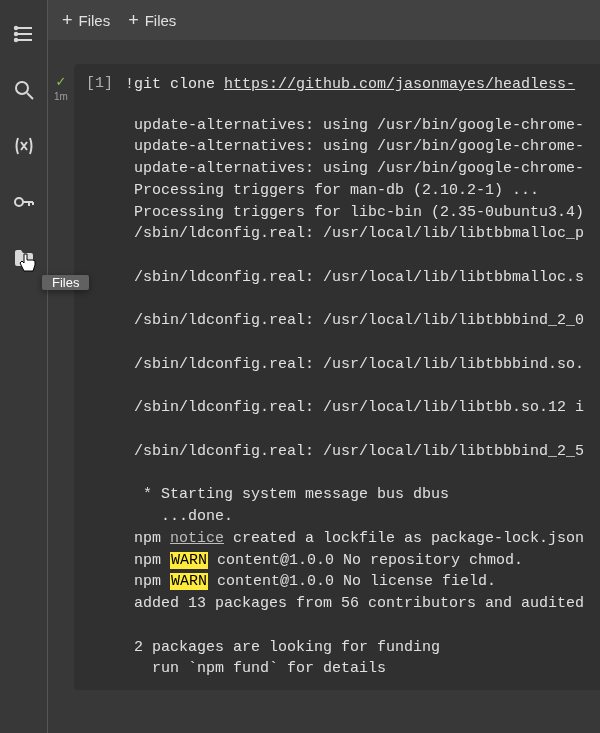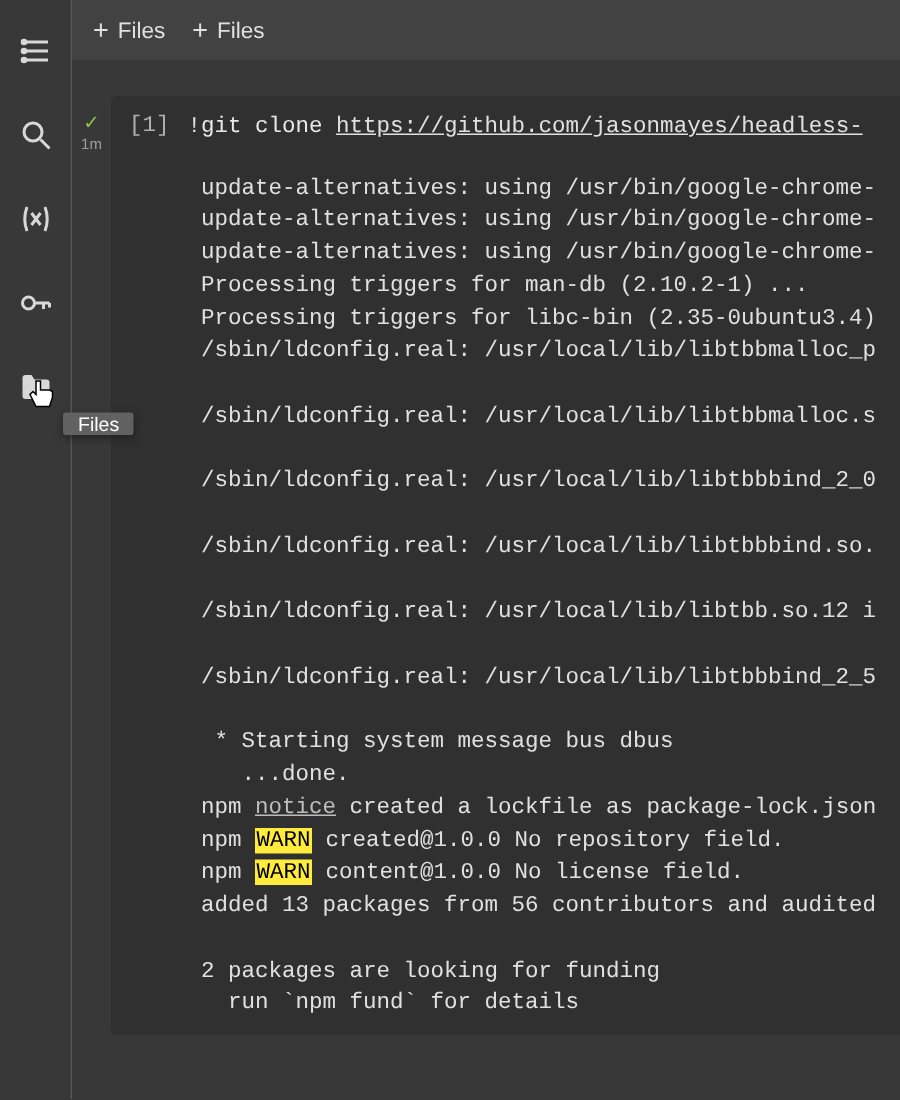--- a/index.html
+++ b/index.html
@@ -163,21 +163,21 @@
 
 /sbin/ldconfig.real: /usr/local/lib/libtbbbind.so.
 
 /sbin/ldconfig.real: /usr/local/lib/libtbb.so.12 i
 
 /sbin/ldconfig.real: /usr/local/lib/libtbbbind_2_5
 
  * Starting system message bus dbus
    ...done.</span>
 <span>npm </span><span class="notice">notice</span><span> created a lockfile as package-lock.json</span>
-<span>npm </span><span class="warn">WARN</span><span> created@1.0.0 No repository field.</span>
+<span>npm </span><span class="warn">WARN</span><span> content@1.0.0 No repository chmod.</span>
 <span>npm </span><span class="warn">WARN</span><span> content@1.0.0 No license field.</span><span>
 added 13 packages from 56 contributors and audited
 
 2 packages are looking for funding
   run `npm fund` for details</span></div>
       </div>
     </div>
   </div>
 
 </div>

